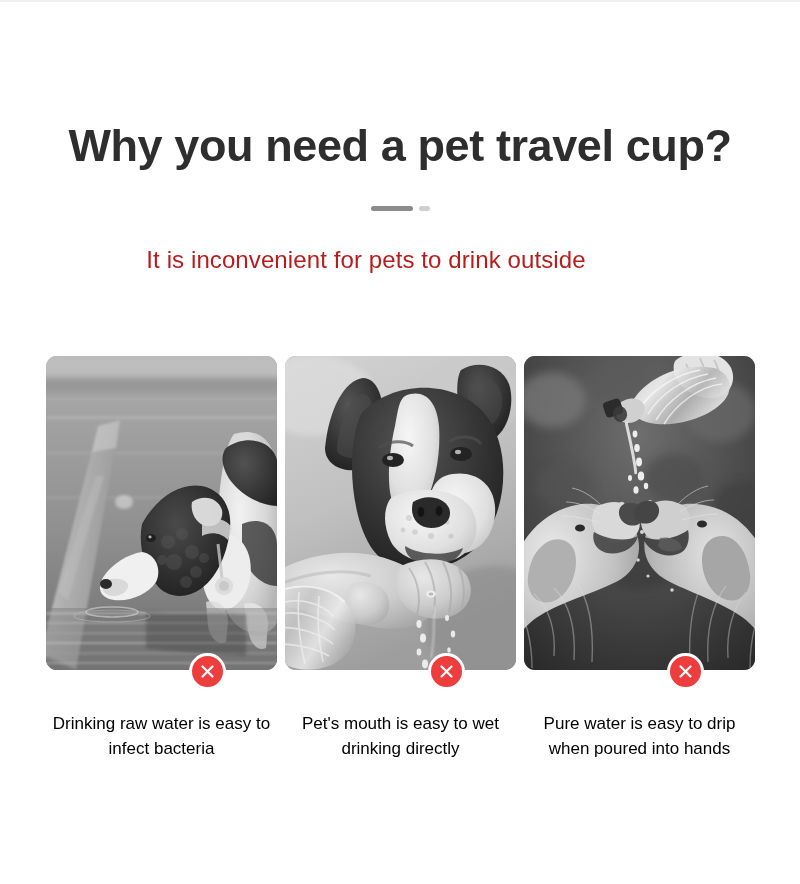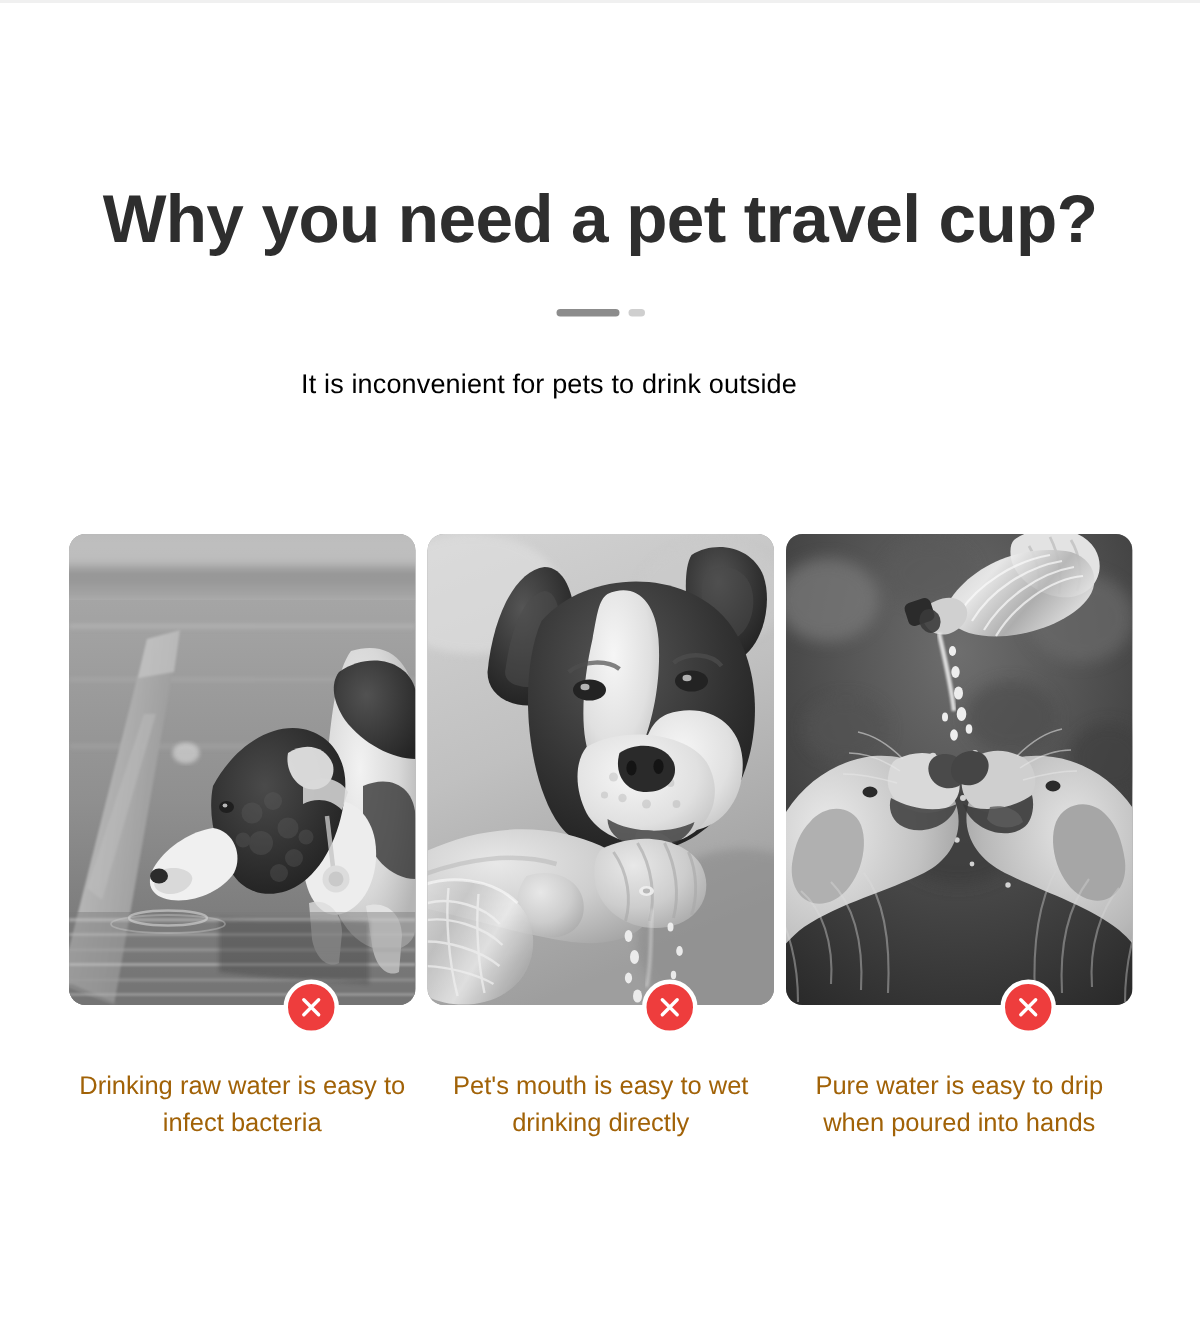--- a/index.html
+++ b/index.html
@@ -34,23 +34,23 @@
   .divider .bar-long {
     width:42px; height:5px; border-radius:3px; background:#8c8c8c;
   }
   .divider .bar-short {
     width:11px; height:5px; border-radius:3px; background:#cfcfcf;
   }
 
   .subhead {
     position:absolute; top:246px; left:0; width:732px;
     text-align:center;
-    font-size:18px;
+    font-size:24px;
     font-weight:400;
-    color:#000000;
+    color:#b91c1c;
     letter-spacing:0.1px;
   }
 
   .cards {
     position:absolute; top:356px; left:46px;
     width:708px; height:314px;
     display:flex; gap:8px;
   }
   .card {
     position:relative;
@@ -80,21 +80,21 @@
   .captions {
     position:absolute; top:712px; left:46px;
     width:708px;
     display:flex; gap:8px;
   }
   .caption {
     flex:0 0 231px;
     text-align:center;
     font-size:17px;
     font-weight:400;
-    color:#a16207;
+    color:#000000;
     line-height:1.45;
   }
 </style>
 </head>
 <body>
 
 <div class="page">
 
   <div class="top-rule"></div>
 

